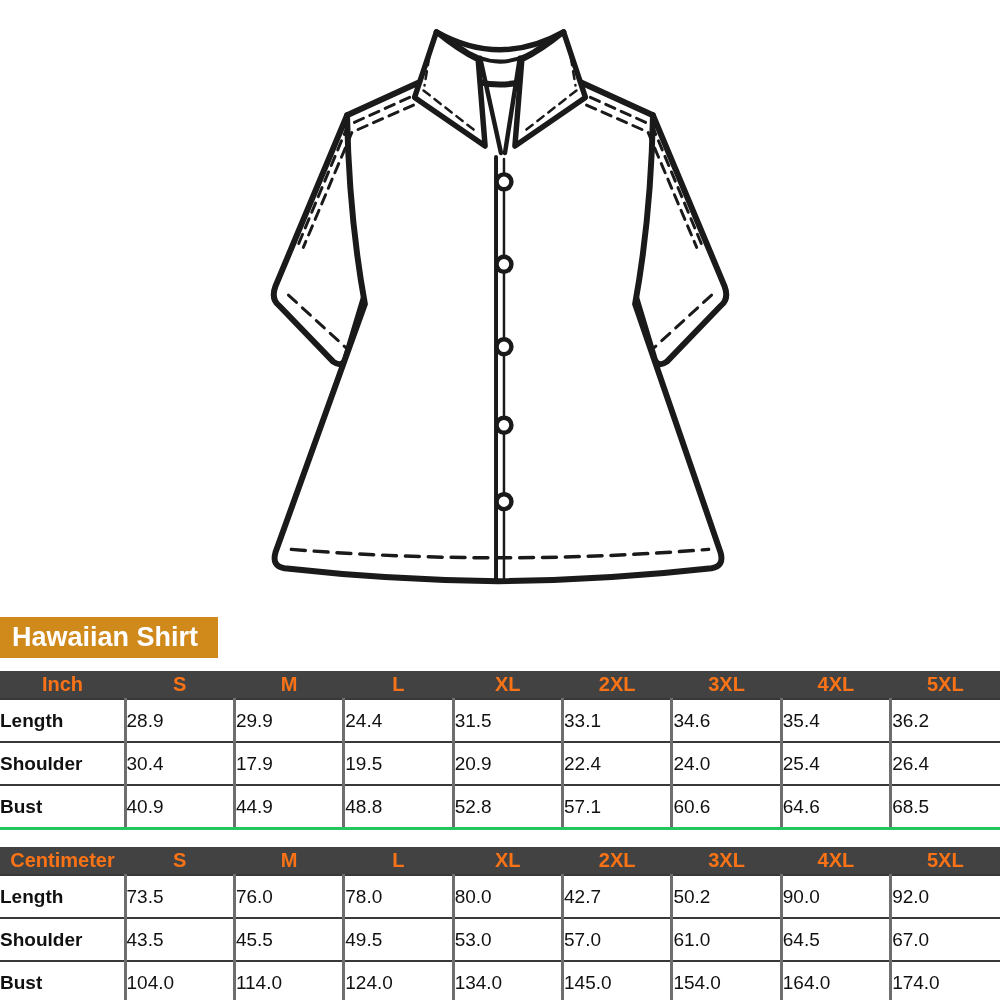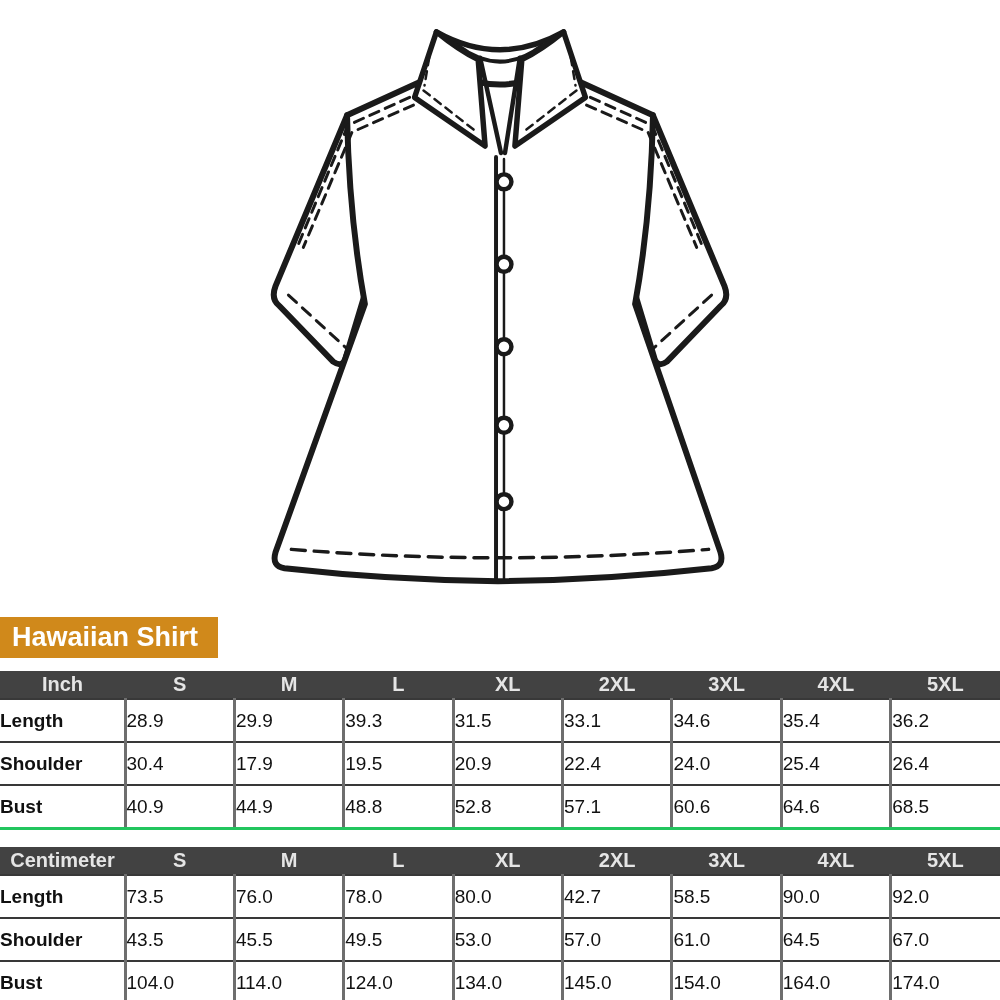--- a/index.html
+++ b/index.html
@@ -24,21 +24,21 @@
   }
 
   
   table.size-table {
     width:1000px;
     border-collapse:collapse;
     table-layout:fixed;
   }
   table.size-table.second { margin-top:17px; }
   table.size-table th {
-    color:#e5e5e5;
+    color:#f97316;
     font-size:20px; font-weight:bold;
     height:27px; padding:0; text-align:center;
   }
   table.size-table th:first-child,
   table.size-table td:first-child { width:125px; }
   table.size-table td {
     text-align:left; vertical-align:middle;
     font-size:19px; color:#111111;
     height:41px; padding:0;
     border-top:2px solid #383838;
@@ -130,21 +130,21 @@
           <th>3XL</th>
           <th>4XL</th>
           <th>5XL</th>
         </tr>
       </thead>
     <tbody>
         <tr>
           <td class="rowlabel">Length</td>
           <td>28.9</td>
           <td>29.9</td>
-          <td>39.3</td>
+          <td>24.4</td>
           <td>31.5</td>
           <td>33.1</td>
           <td>34.6</td>
           <td>35.4</td>
           <td>36.2</td>
         </tr>
         <tr>
           <td class="rowlabel">Shoulder</td>
           <td>30.4</td>
           <td>17.9</td>
@@ -185,21 +185,21 @@
         </tr>
       </thead>
     <tbody>
         <tr>
           <td class="rowlabel">Length</td>
           <td>73.5</td>
           <td>76.0</td>
           <td>78.0</td>
           <td>80.0</td>
           <td>42.7</td>
-          <td>58.5</td>
+          <td>50.2</td>
           <td>90.0</td>
           <td>92.0</td>
         </tr>
         <tr>
           <td class="rowlabel">Shoulder</td>
           <td>43.5</td>
           <td>45.5</td>
           <td>49.5</td>
           <td>53.0</td>
           <td>57.0</td>

